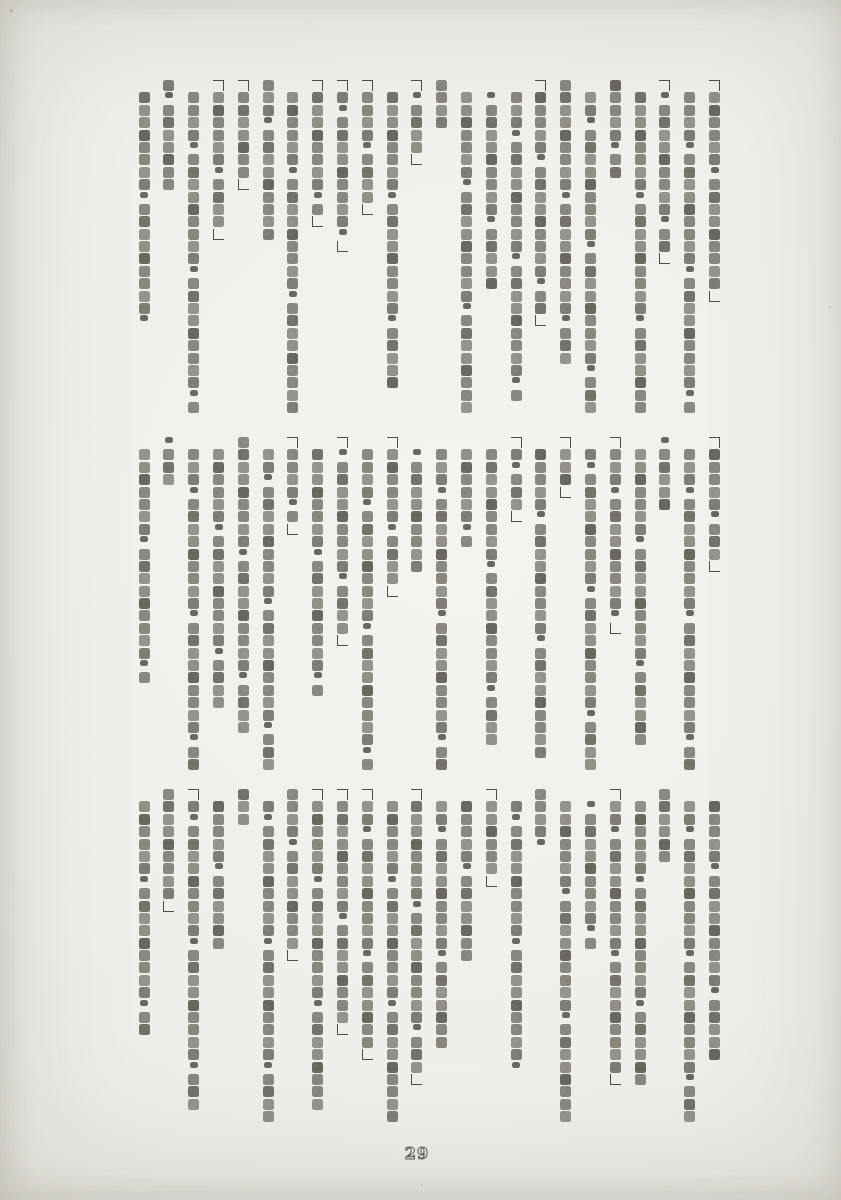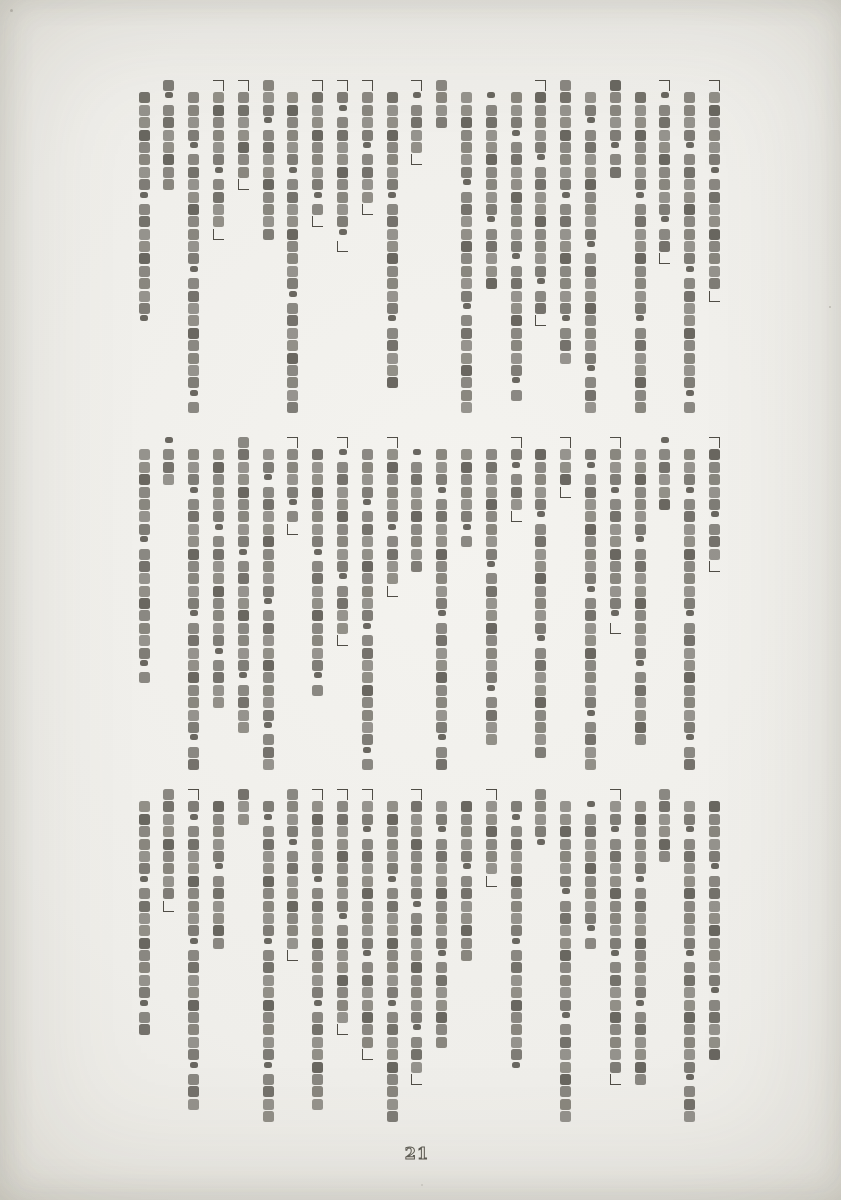--- a/index.html
+++ b/index.html
@@ -1451,14 +1451,14 @@
           <span class="glyph" style="opacity: 0.72;"></span>
           <span class="glyph small" style="opacity: 0.86;"></span>
           <span class="glyph" style="opacity: 0.65;"></span>
           <span class="glyph" style="opacity: 0.79;"></span>
         </div>
       </div>
     </div>
   <div class="speck s1"></div>
   <div class="speck s2"></div>
   <div class="speck s3"></div>
-  <div class="page-number">21</div>
+  <div class="page-number">29</div>
 </main>
 
 </body></html>

